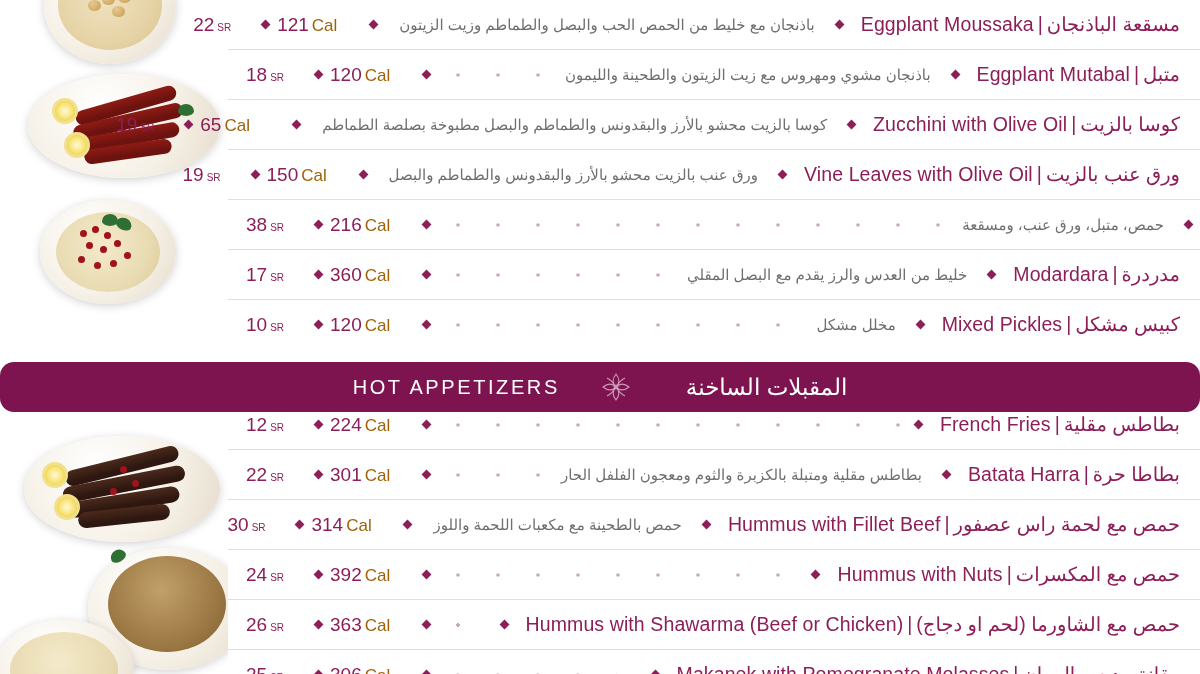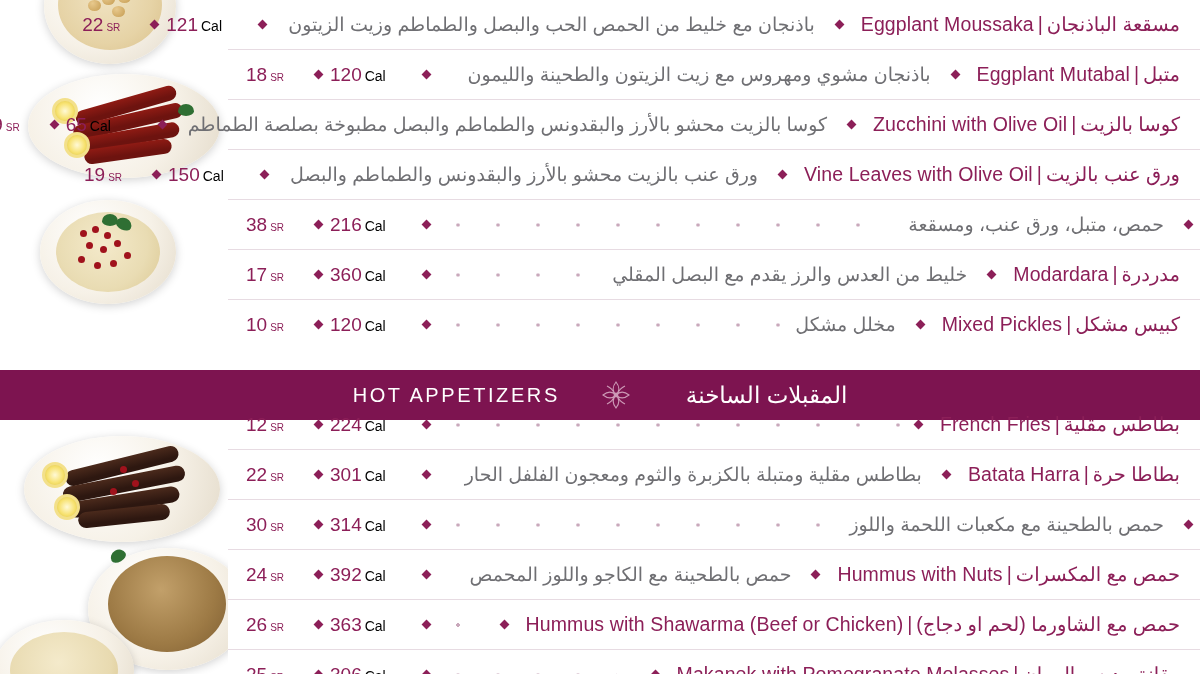--- a/index.html
+++ b/index.html
@@ -136,21 +136,21 @@
     top: 50%;
     height: 5px;
     transform: translateY(-50%);
     background-image: radial-gradient(circle, #c9a8bb 1.6px, rgba(0,0,0,0) 1.9px);
     background-size: 40px 5px;
     background-position: left center;
     background-repeat: repeat-x;
   }
   .desc {
     flex: 0 0 auto;
-    font-size: 19px;
+    font-size: 15px;
     color: #6f6f73;
     padding: 0 14px;
     white-space: nowrap;
   }
   .dot {
     flex: 0 0 auto;
     width: 10px;
     height: 10px;
     margin: 0 6px;
     position: relative;
@@ -164,21 +164,21 @@
     transform: rotate(45deg);
   }
   .cal {
     flex: 0 0 86px;
     text-align: left;
     direction: ltr;
     font-size: 19px;
     color: #8c1f58;
     white-space: nowrap;
   }
-  .cal .u { font-size: 14px; color: #000000; padding-left: 3px; }
+  .cal .u { font-size: 17px; color: #a16207; padding-left: 3px; }
   .price {
     flex: 0 0 62px;
     text-align: left;
     direction: ltr;
     font-size: 19px;
     color: #8c1f58;
     white-space: nowrap;
     padding-left: 18px;
   }
   .price .u { font-size: 10px; padding-left: 3px; }
@@ -357,21 +357,21 @@
       <span class="dot"></span>
       <div class="desc">مخلل مشكل</div>
       <div class="dotlead"></div>
       <span class="dot"></span>
       <div class="cal"><span>120</span><span class="u">Cal</span></div>
       <span class="dot"></span>
       <div class="price"><span>10</span><span class="u">SR</span></div>
     </div>
   </div>
 
-  <div class="banner" style="top:370px;">
+  <div class="banner" style="top:362px;border-radius:14px;">
     <div class="en-title">HOT APPETIZERS</div>
     <div class="ornament">
       <svg width="36" height="34" viewBox="0 0 36 34" aria-hidden="true">
         <g fill="none" stroke="#e7c6d8" stroke-width="1.1">
           <path d="M18 4 C22 9 22 13 18 17 C14 13 14 9 18 4 Z"></path>
           <path d="M18 30 C14 25 14 21 18 17 C22 21 22 25 18 30 Z"></path>
           <path d="M5 17 C10 13 14 13 18 17 C14 21 10 21 5 17 Z"></path>
           <path d="M31 17 C26 21 22 21 18 17 C22 13 26 13 31 17 Z"></path>
           <circle cx="18" cy="17" r="2.4" fill="#e7c6d8" stroke="none"></circle>
           <path d="M9 8 C13 10 15 12 16 15"></path>
@@ -401,33 +401,33 @@
       <span class="dot"></span>
       <div class="desc">بطاطس مقلية ومتبلة بالكزبرة والثوم ومعجون الفلفل الحار</div>
       <div class="dotlead"></div>
       <span class="dot"></span>
       <div class="cal"><span>301</span><span class="u">Cal</span></div>
       <span class="dot"></span>
       <div class="price"><span>22</span><span class="u">SR</span></div>
     </div>
 
     <div class="row">
+      <div class="name"><span>حمص مع لحمة راس عصفور</span><span class="sep">|</span><span class="en">Hummus with Fillet Beef</span></div>
       <span class="dot"></span>
       <div class="desc">حمص بالطحينة مع مكعبات اللحمة واللوز</div>
       <div class="dotlead"></div>
       <span class="dot"></span>
       <div class="cal"><span>314</span><span class="u">Cal</span></div>
       <span class="dot"></span>
       <div class="price"><span>30</span><span class="u">SR</span></div>
     </div>
 
     <div class="row">
       <div class="name"><span>حمص مع المكسرات</span><span class="sep">|</span><span class="en">Hummus with Nuts</span></div>
       <span class="dot"></span>
-      <div class="desc">حمص بالطحينة مع الكاجو واللوز المحمص</div>
       <div class="dotlead"></div>
       <span class="dot"></span>
       <div class="cal"><span>392</span><span class="u">Cal</span></div>
       <span class="dot"></span>
       <div class="price"><span>24</span><span class="u">SR</span></div>
     </div>
 
     <div class="row">
       <div class="name"><span>حمص مع الشاورما (لحم او دجاج)</span><span class="sep">|</span><span class="en">Hummus with Shawarma (Beef or Chicken)</span></div>
       <span class="dot"></span>

